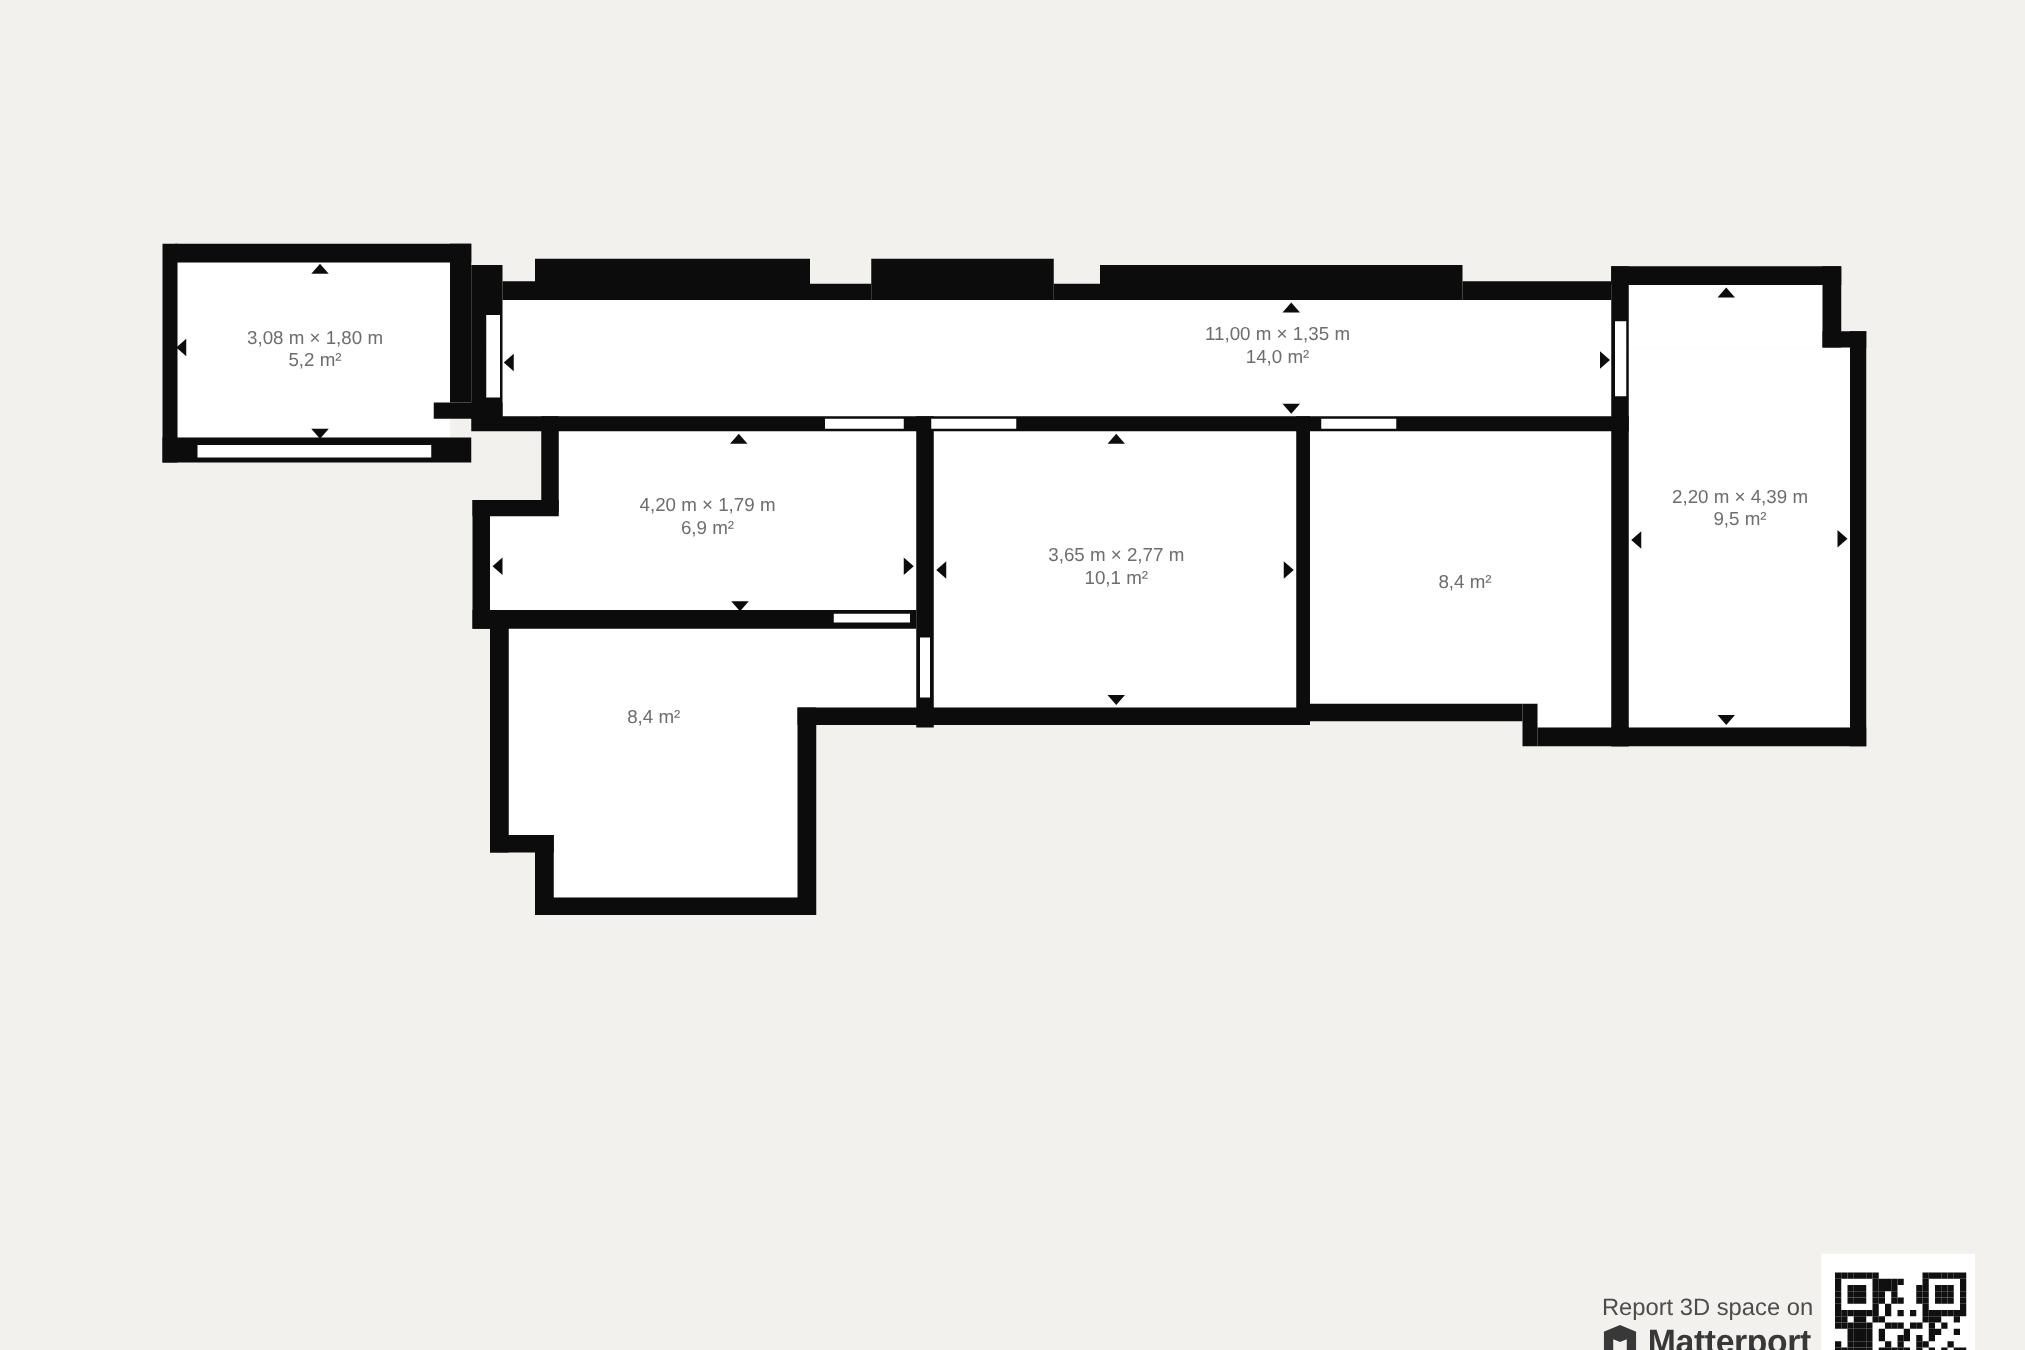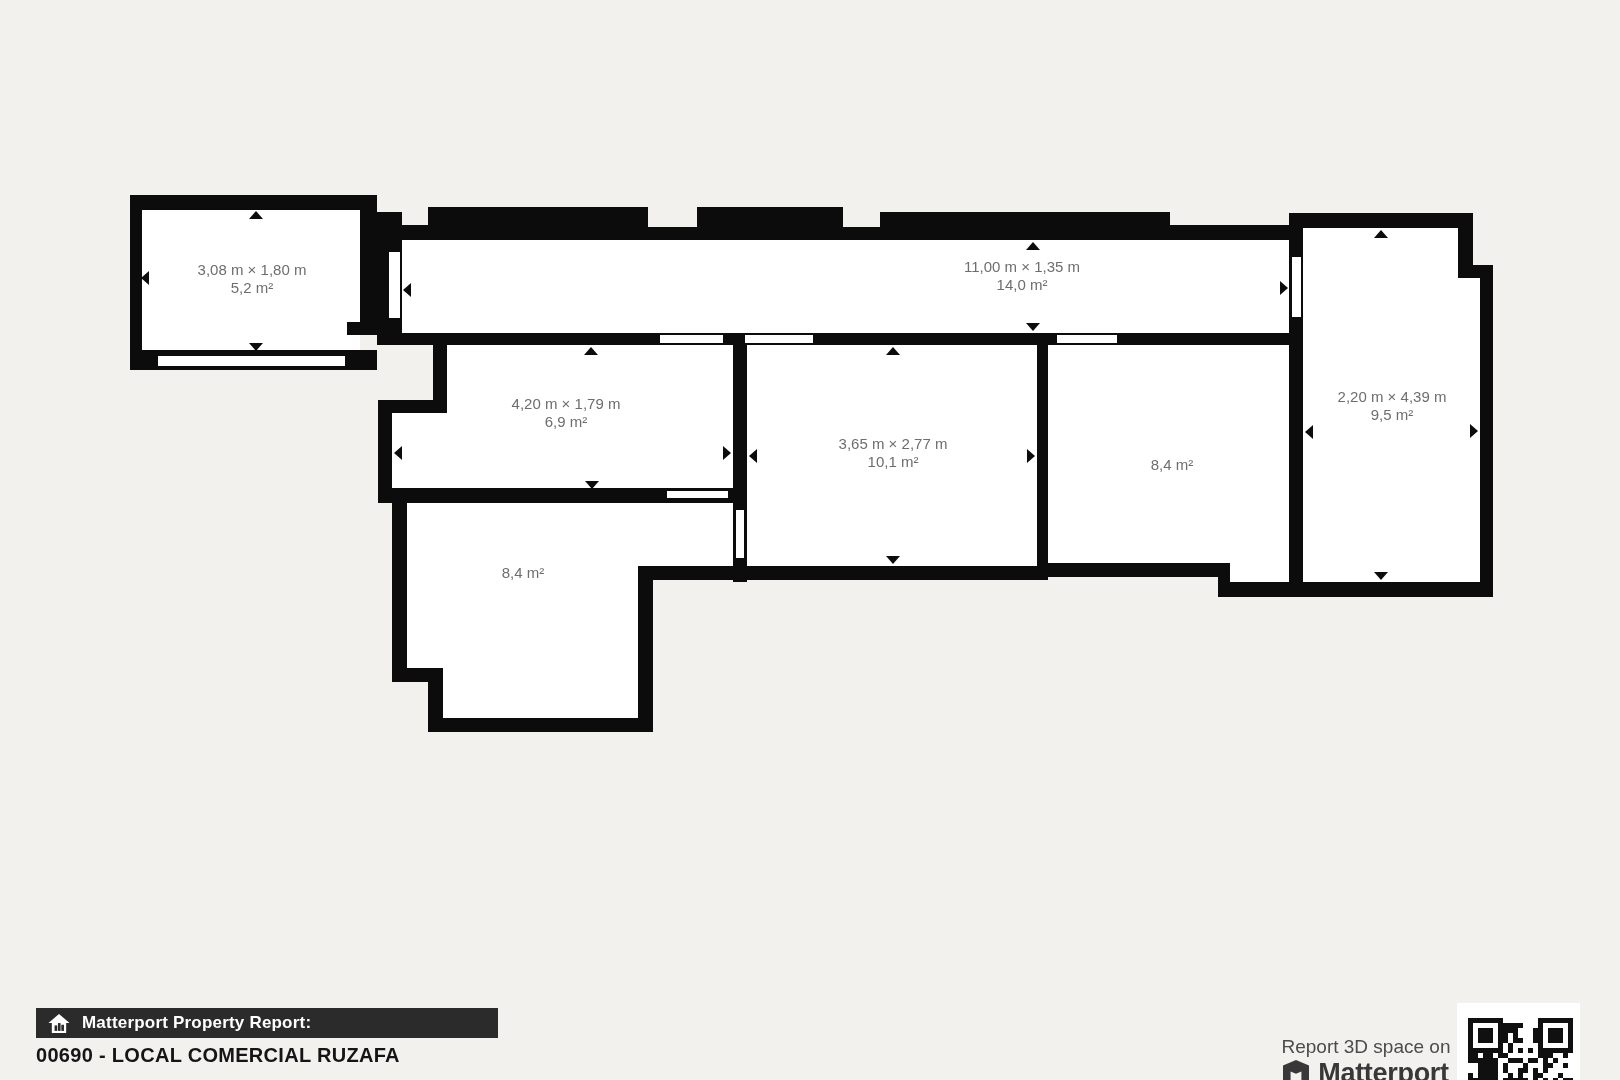--- a/index.html
+++ b/index.html
@@ -130,33 +130,21 @@
       <text x="566" y="427">6,9 m²</text>
       <text x="893" y="449">3,65 m × 2,77 m</text>
       <text x="893" y="467">10,1 m²</text>
       <text x="1172" y="470">8,4 m²</text>
       <text x="523" y="578">8,4 m²</text>
       <text x="1392" y="402">2,20 m × 4,39 m</text>
       <text x="1392" y="420">9,5 m²</text>
     </g>
   </svg>
 
-  <div class="report-bar">
-    <span class="hicon">
-      <svg width="22" height="19" viewBox="0 0 20 18">
-        <polygon points="10,0 20,8.5 16.8,8.5 16.8,18 3.2,18 3.2,8.5 0,8.5" fill="#ffffff"></polygon>
-        <rect x="5.8" y="10.8" width="2.5" height="5.2" fill="#2b2b2b"></rect>
-        <rect x="9.0" y="8.6" width="2.5" height="7.4" fill="#2b2b2b"></rect>
-        <rect x="12.2" y="10.2" width="2.5" height="5.8" fill="#2b2b2b"></rect>
-      </svg>
-    </span>
-    <span class="report-label">Matterport Property Report:</span>
-  </div>
-
-  <div class="property-title">00690 - LOCAL COMERCIAL RUZAFA</div>
+
 
   <div class="visit">Report 3D space on</div>
 
   <div class="brand">
     <span>
       <svg width="26" height="26" viewBox="0 0 24 24">
         <path d="M12 0 L24 5 L24 24 L17 24 L17 10.5 L12 12.6 L7 10.5 L7 24 L0 24 L0 5 Z" fill="#383838"></path>
       </svg>
     </span>
     <span class="brand-text">Matterport</span>

